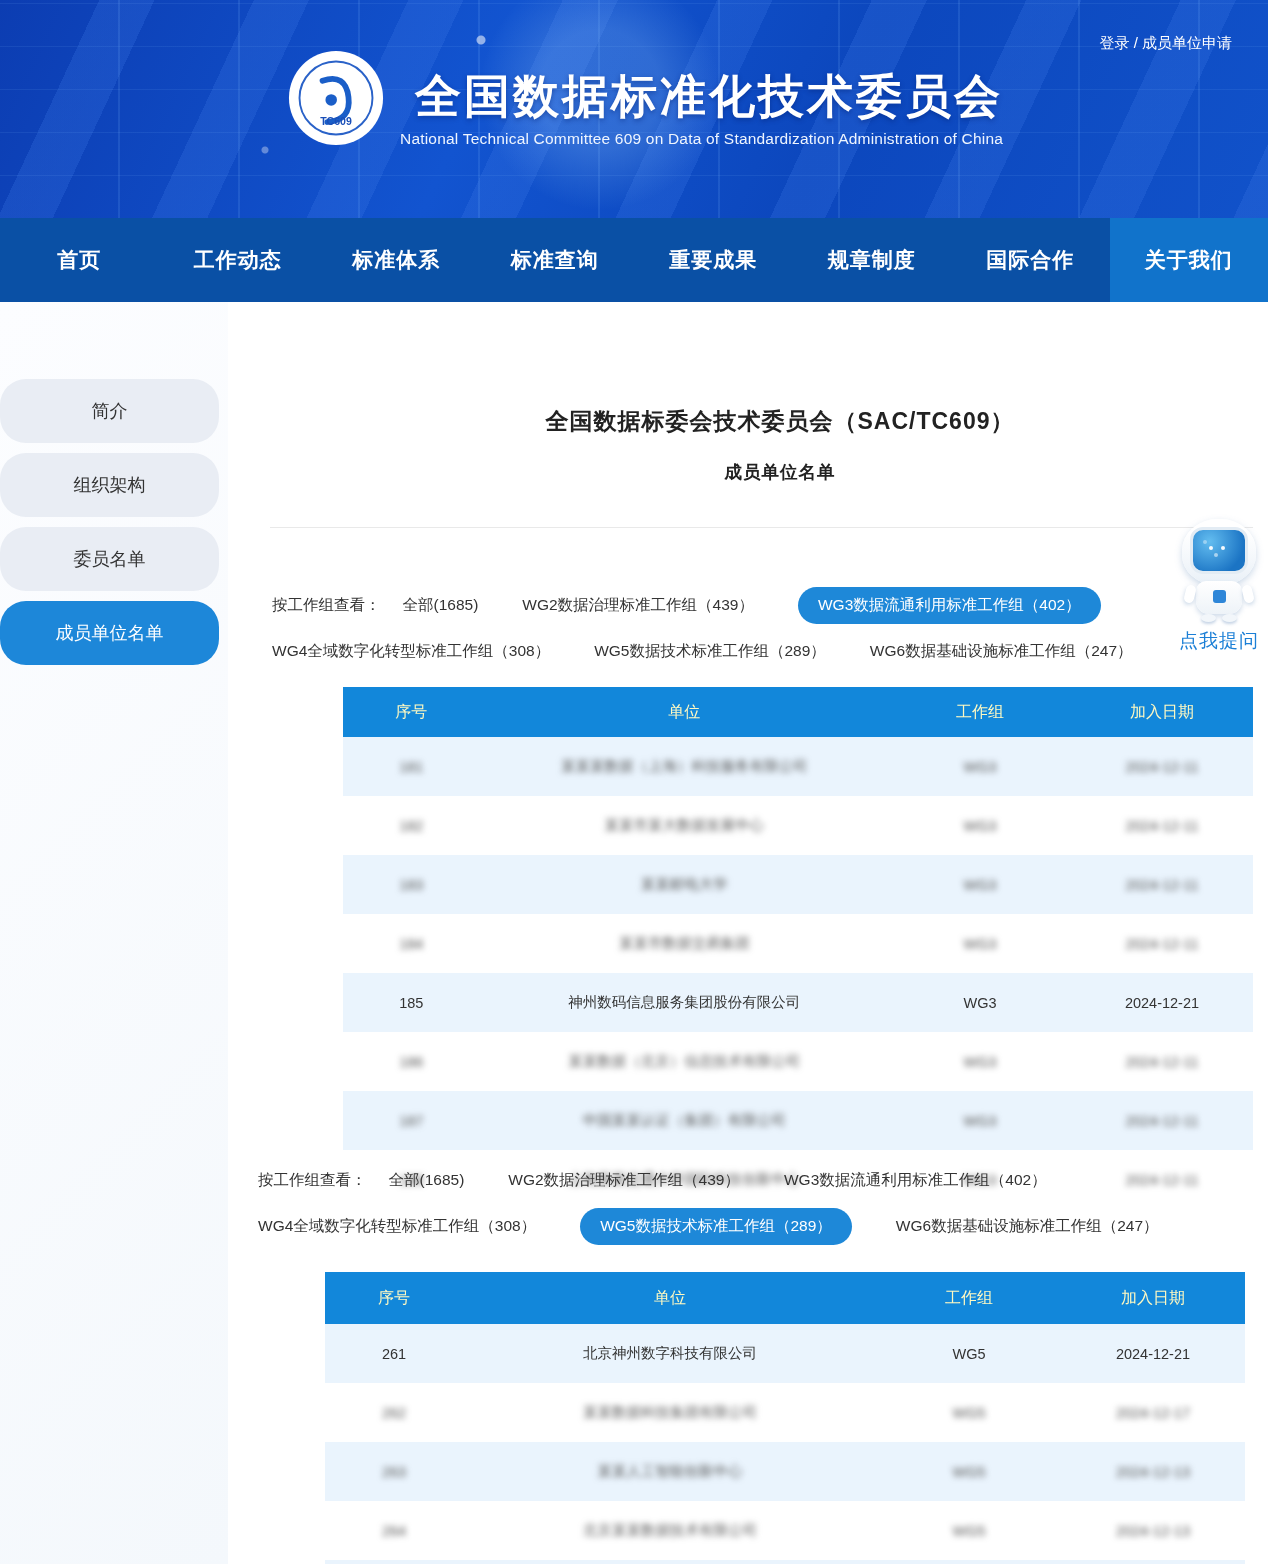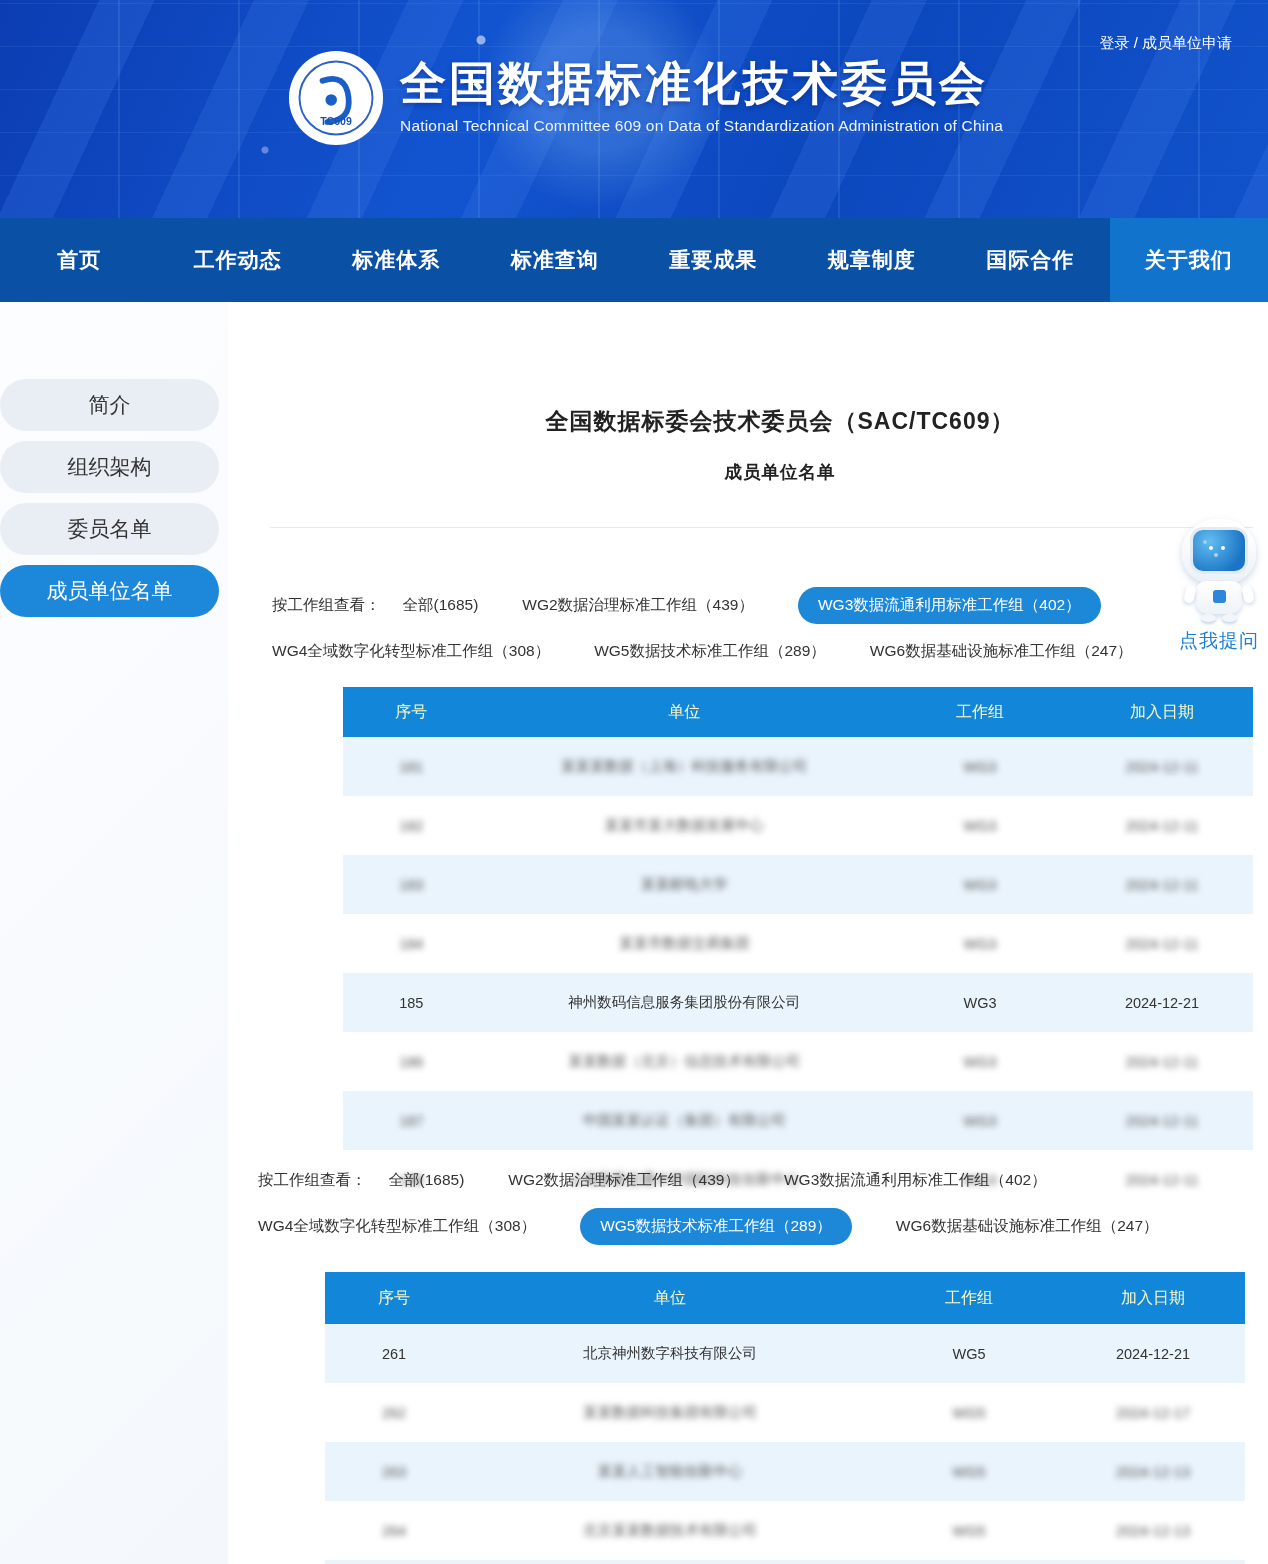--- a/index.html
+++ b/index.html
@@ -14,26 +14,27 @@
     position:relative; height:218px;
     background:
       radial-gradient(circle at 481px 40px, rgba(255,255,255,.55) 0 4px, transparent 5px),
       radial-gradient(circle at 352px 128px, rgba(255,255,255,.45) 0 5px, transparent 6px),
       radial-gradient(circle at 265px 150px, rgba(255,255,255,.35) 0 3px, transparent 4px),
       radial-gradient(circle at 600px 90px, rgba(160,210,255,.22) 0 60px, transparent 120px),
       repeating-linear-gradient(90deg, transparent 0 118px, rgba(130,190,255,.14) 118px 120px),
       repeating-linear-gradient(0deg, transparent 0 42px, rgba(130,190,255,.10) 42px 43px),
       repeating-linear-gradient(115deg, transparent 0 90px, rgba(60,120,230,.25) 90px 140px),
       linear-gradient(115deg,#0c3db2 0%, #1254d0 38%, #0c47bd 65%, #1152ca 100%);
+    text-align: right;
   }
   .login-area { position:absolute; top:34px; right:36px; color:#fff; font-size:15px; }
   .login-area span.lnk { cursor:pointer; }
   .brand { position:absolute; left:288px; top:50px; display:flex; align-items:flex-start; }
   .logo { width:96px; height:96px; flex:0 0 auto; }
-  .brand-text { margin-left:16px; }
+  .brand-text { margin-left:16px;margin-top:13px; }
   .brand-title {
     color:#fff; font-size:46px; font-weight:bold; letter-spacing:3px; line-height:1;
     margin-top:10px; text-shadow:0 2px 5px rgba(0,30,110,.45);
   }
   .brand-sub { color:#eef5ff; font-size:15.5px; margin-top:11px; letter-spacing:.2px; }
   
   .navbar { display:flex; height:84px; background:#0a50a5; }
   .nav-item {
     flex:1; display:flex; align-items:center; justify-content:center;
     color:#fff; font-size:21px; font-weight:bold; cursor:pointer; letter-spacing:1px;
@@ -41,23 +42,23 @@
   .nav-item.active { background:#1173cb; }
   
   .breadcrumb { position:absolute; top:322px; left:-3px; font-size:15px; color:#333; }
   .bc-sep { color:#666; margin:0 6px; }
   .bc-item { cursor:pointer; }
   
   .left-bg { position:absolute; left:0; top:302px; width:228px; height:1262px;
     background:linear-gradient(135deg,#fcfdff 0%,#f4f8fc 100%); }
   .sidebar { position:absolute; left:0; top:379px; width:219px; }
   .side-item {
-    height:52px; margin-bottom:10px; background:#e9edf4; border-radius:26px;
+    height:64px; margin-bottom:10px; background:#e9edf4; border-radius:26px;
     display:flex; align-items:center; justify-content:center;
-    font-size:21px; color:#333; cursor:pointer;
+    font-size:18px; color:#333; cursor:pointer;
   }
   .side-item.active { background:#1d87d9; color:#fff; }
   
   .main-title { position:absolute; top:406px; left:280px; width:1000px; text-align:center;
     font-size:23px; font-weight:bold; color:#222; letter-spacing:1px; }
   .main-subtitle { position:absolute; top:460px; left:280px; width:1000px; text-align:center;
     font-size:17.5px; font-weight:600; color:#222; letter-spacing:1px; }
   .divider { position:absolute; top:527px; left:270px; width:983px; height:1px; background:#e9e9e9; }
   .filters { position:absolute; }
   #sec0 { top:585px; left:272px; width:860px; }

